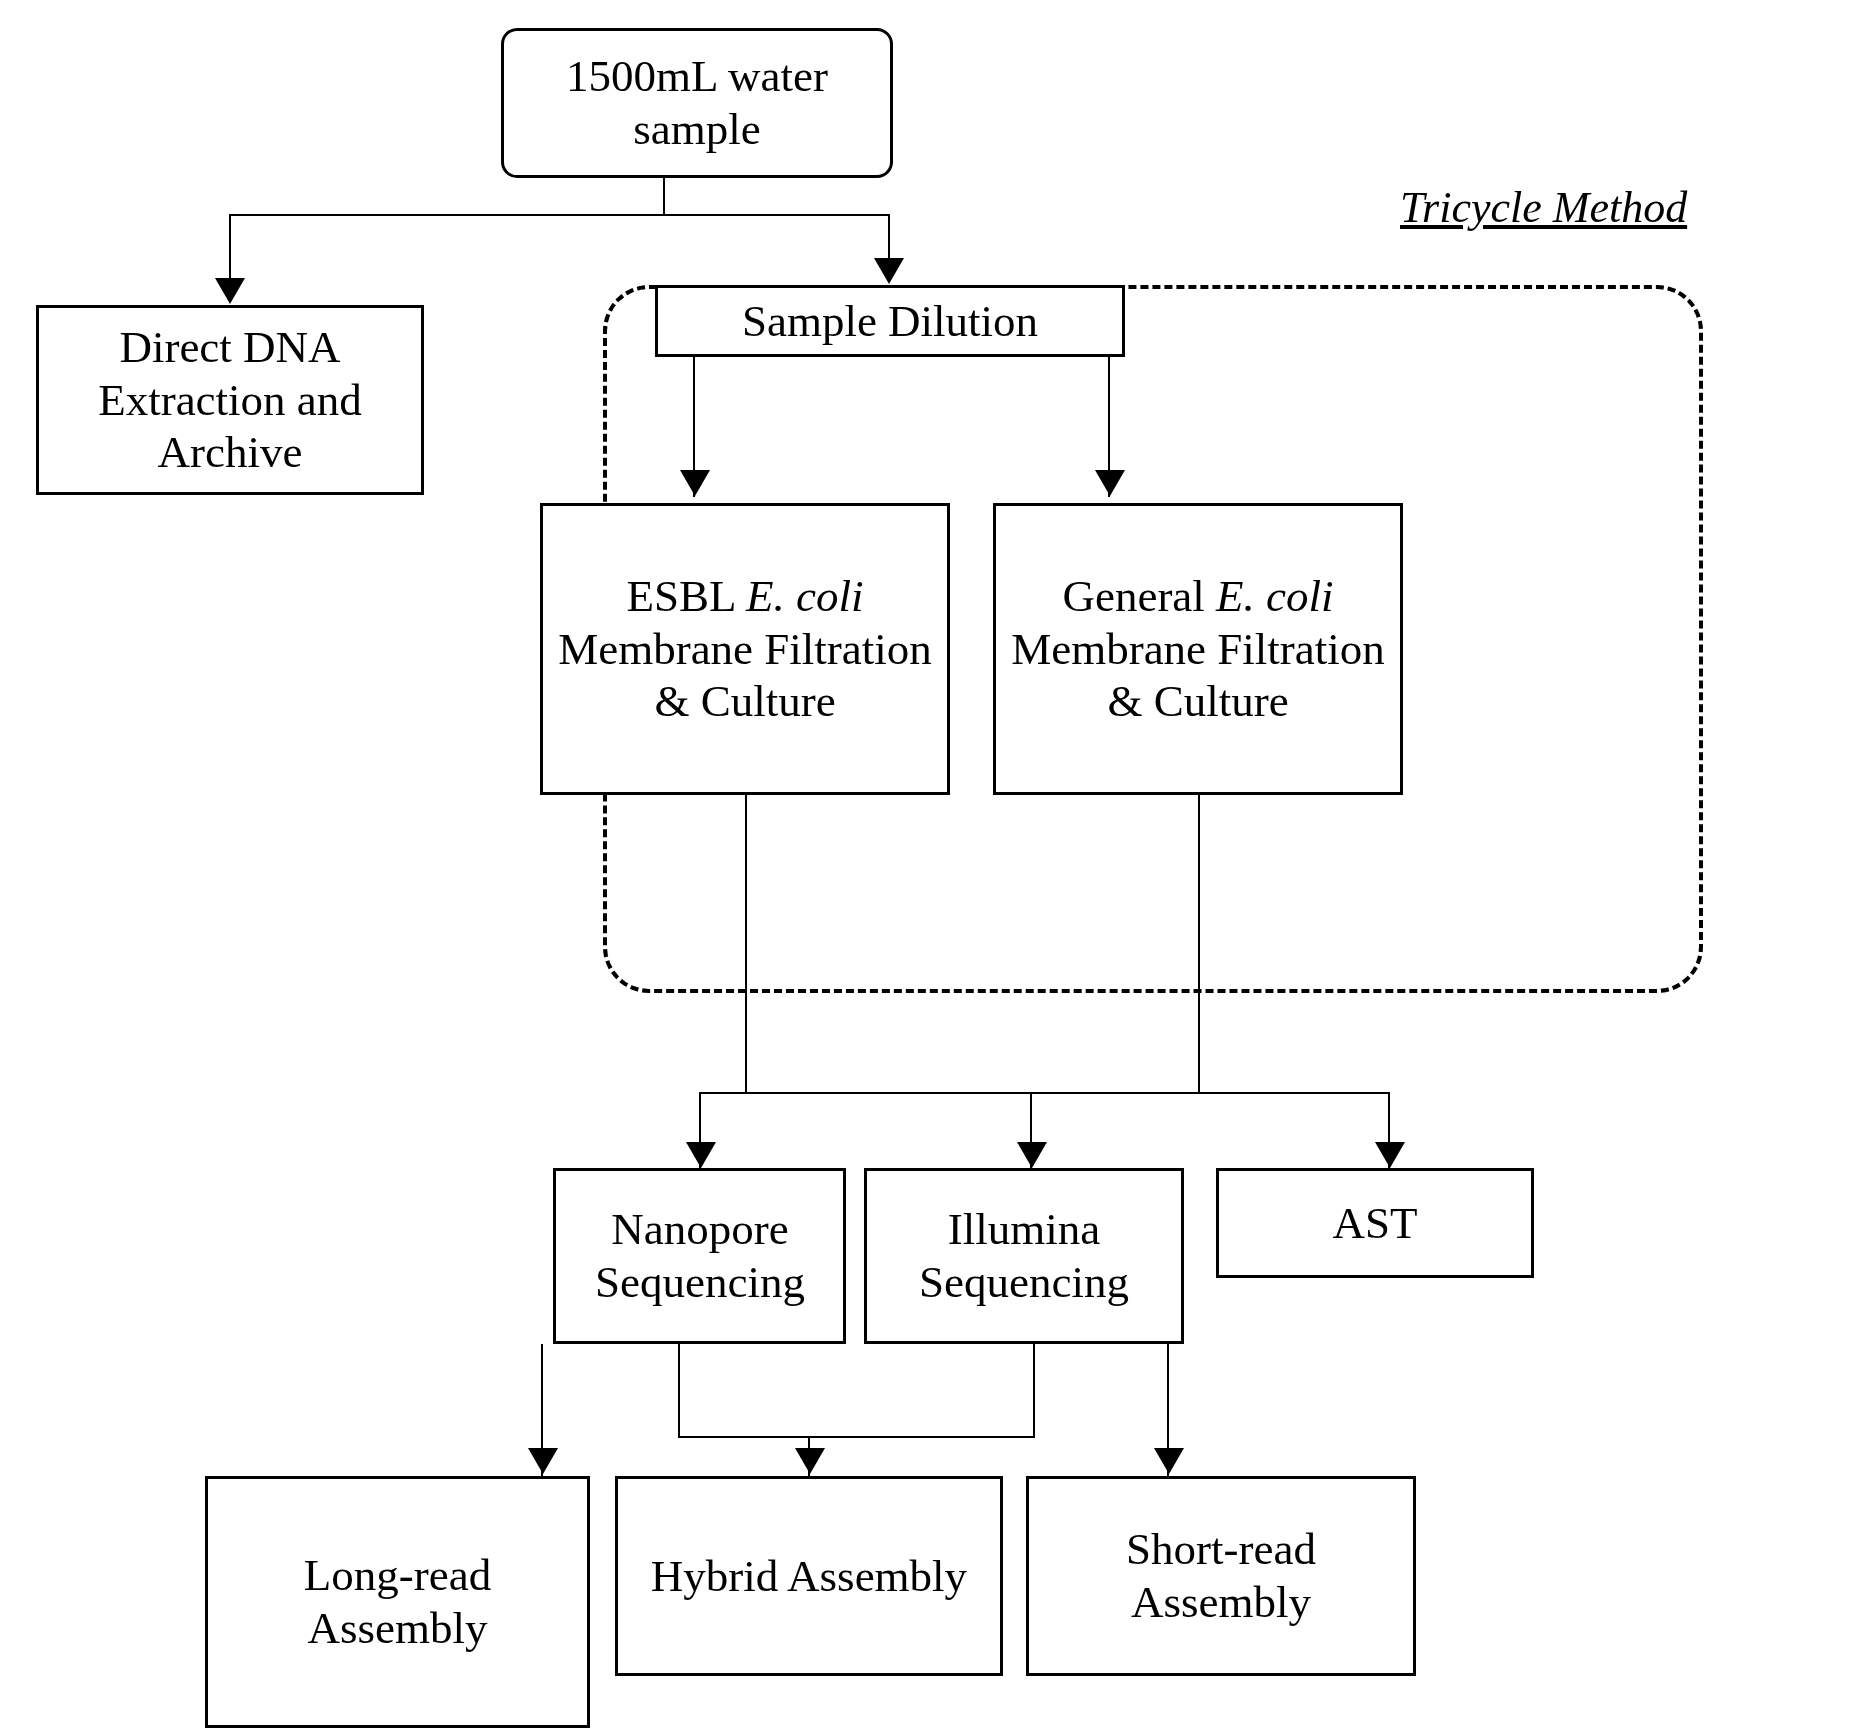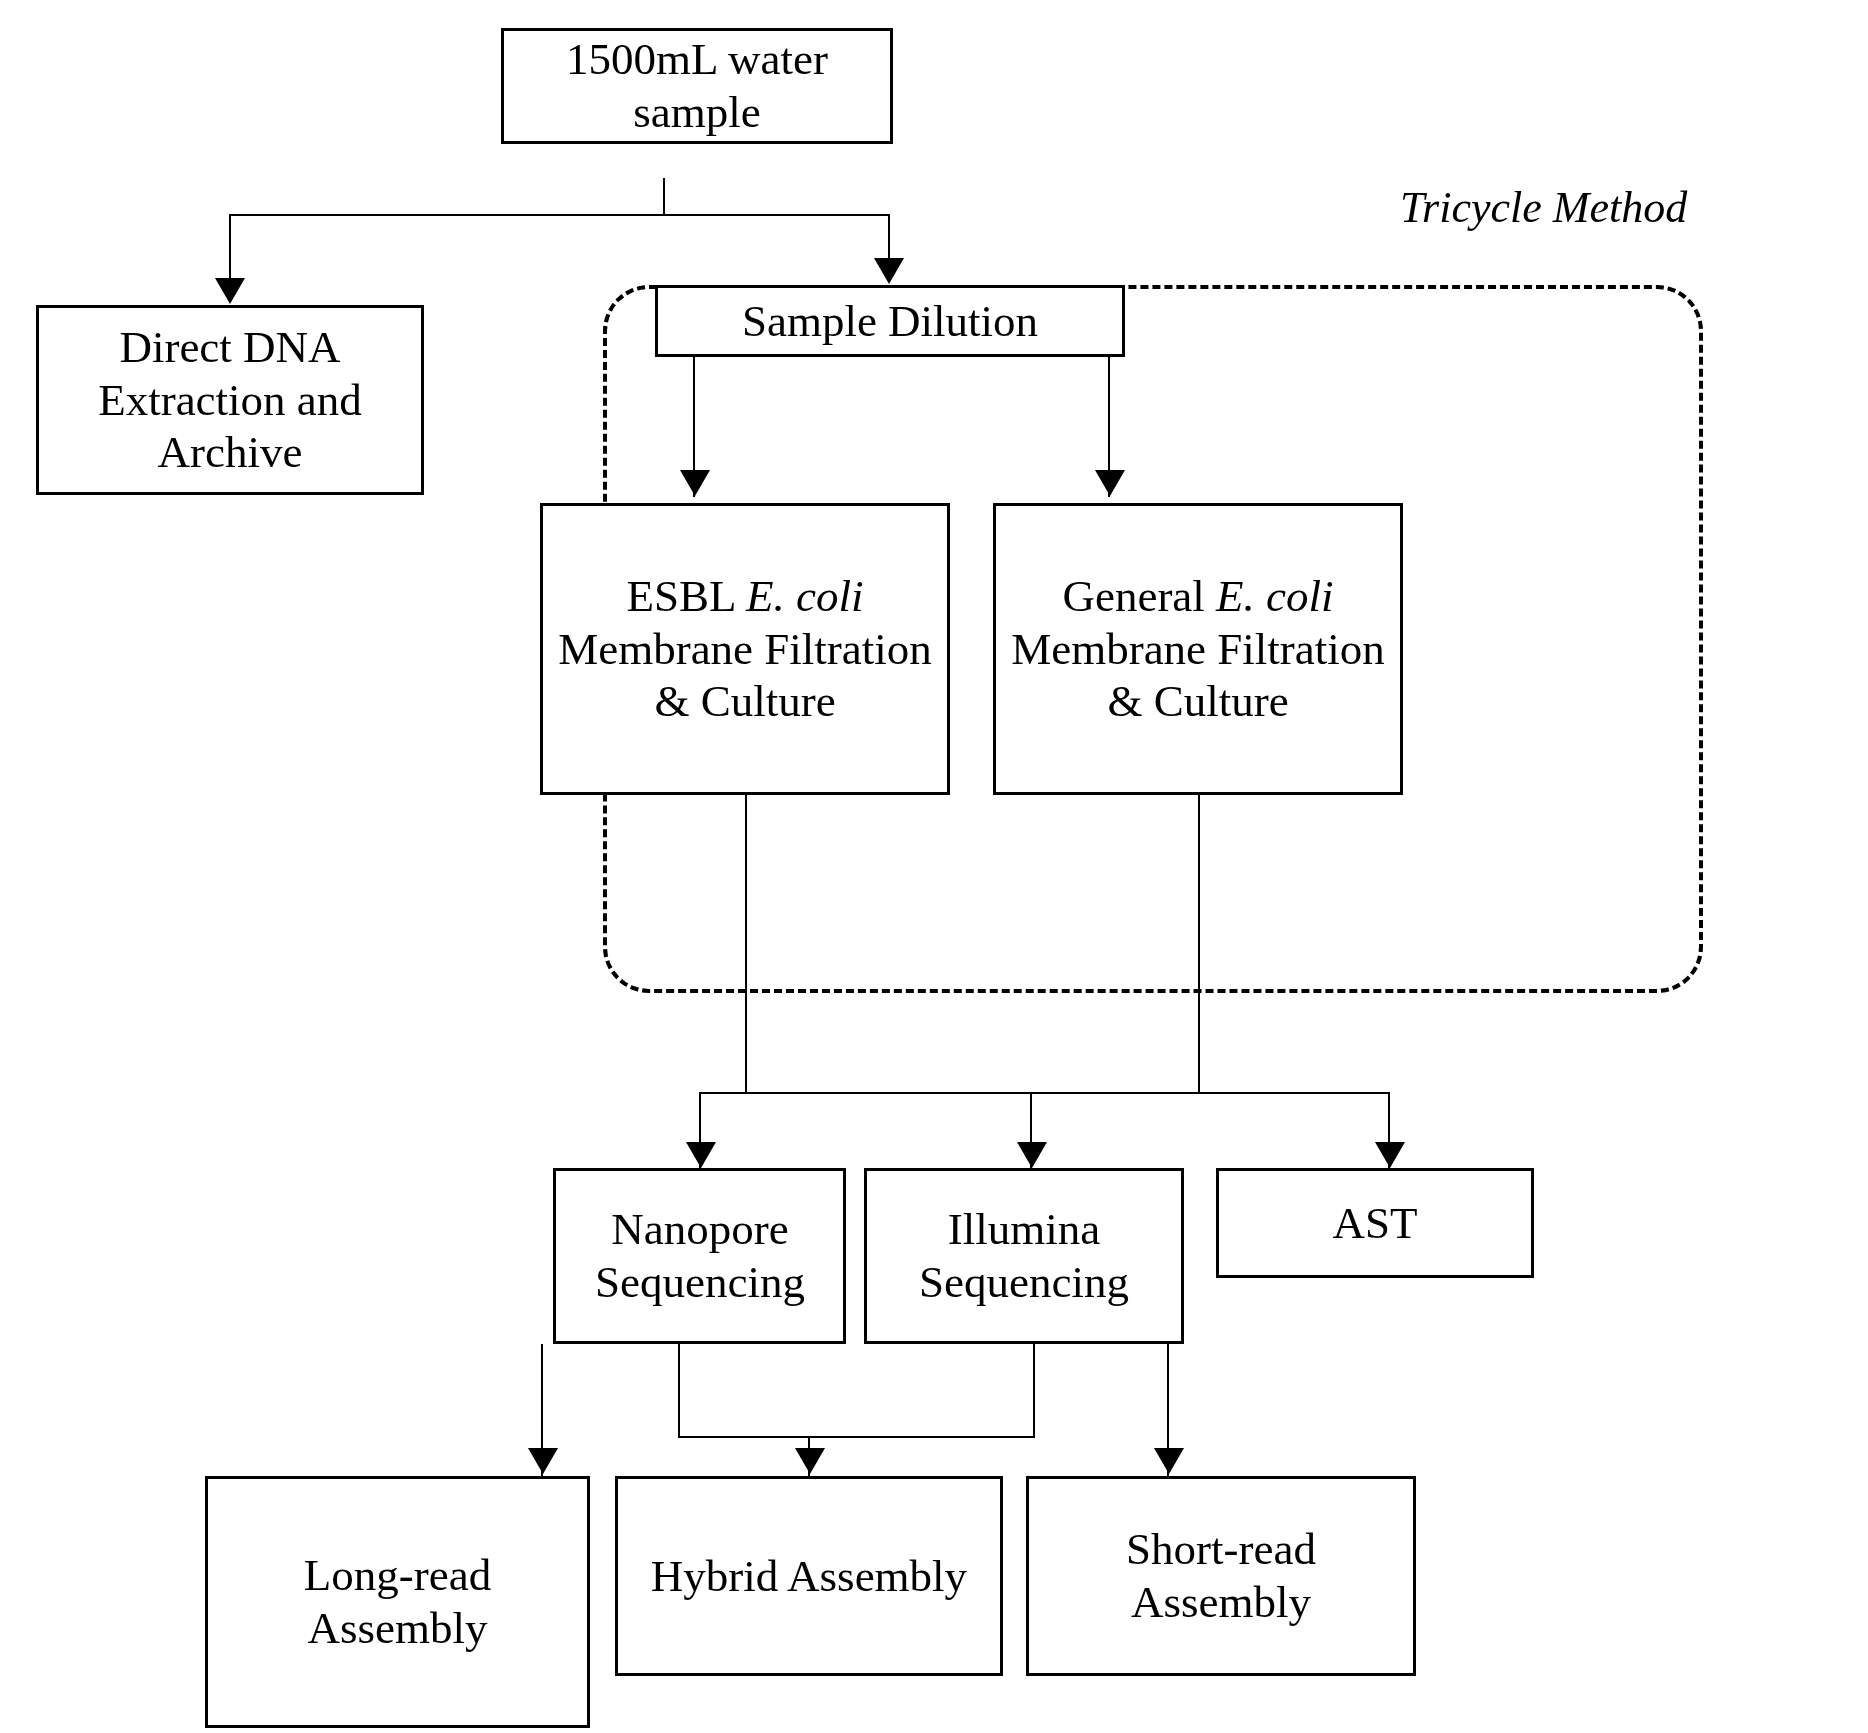--- a/index.html
+++ b/index.html
@@ -34,20 +34,21 @@
     border-radius:46px;
     background:transparent;
     z-index:1;
   }
   .region-label{
     position:absolute;
     font-style:italic;
     font-size:44px;
     white-space:nowrap;
     z-index:4;
+    text-decoration:underline;
   }
   
   .vline{position:absolute;width:3px;background:#000000;z-index:2;}
   .hline{position:absolute;height:3px;background:#000000;z-index:2;}
   .arrowhead{
     position:absolute;
     width:0;height:0;
     border-left:15px solid transparent;
     border-right:15px solid transparent;
     border-top:26px solid #000000;
@@ -57,21 +58,21 @@
   .thinh{height:2px;}
 </style>
 </head>
 <body>
 
 <div id="stage">
 
   <div class="dashed-region" style="left:603px; top:285px; width:1100px; height:708px;"></div>
   <div class="region-label" style="left:1400px; top:182px;">Tricycle Method</div>
 
-  <div class="node" style="left:501px; top:28px; width:392px; height:116px;">
+  <div class="node" style="left:501px; top:28px; width:392px; height:150px;border-radius:16px;">
     <span class="txt">1500mL water sample</span>
   </div>
 
   <div class="vline thin" style="left:663px; top:178px; height:37px;"></div>
 
   <div class="hline thinh" style="left:230px; top:214px; width:660px;"></div>
 
   <div class="vline thin" style="left:229px; top:214px; height:70px;"></div>
   <div class="arrowhead" style="left:215px; top:278px;"></div>
 

